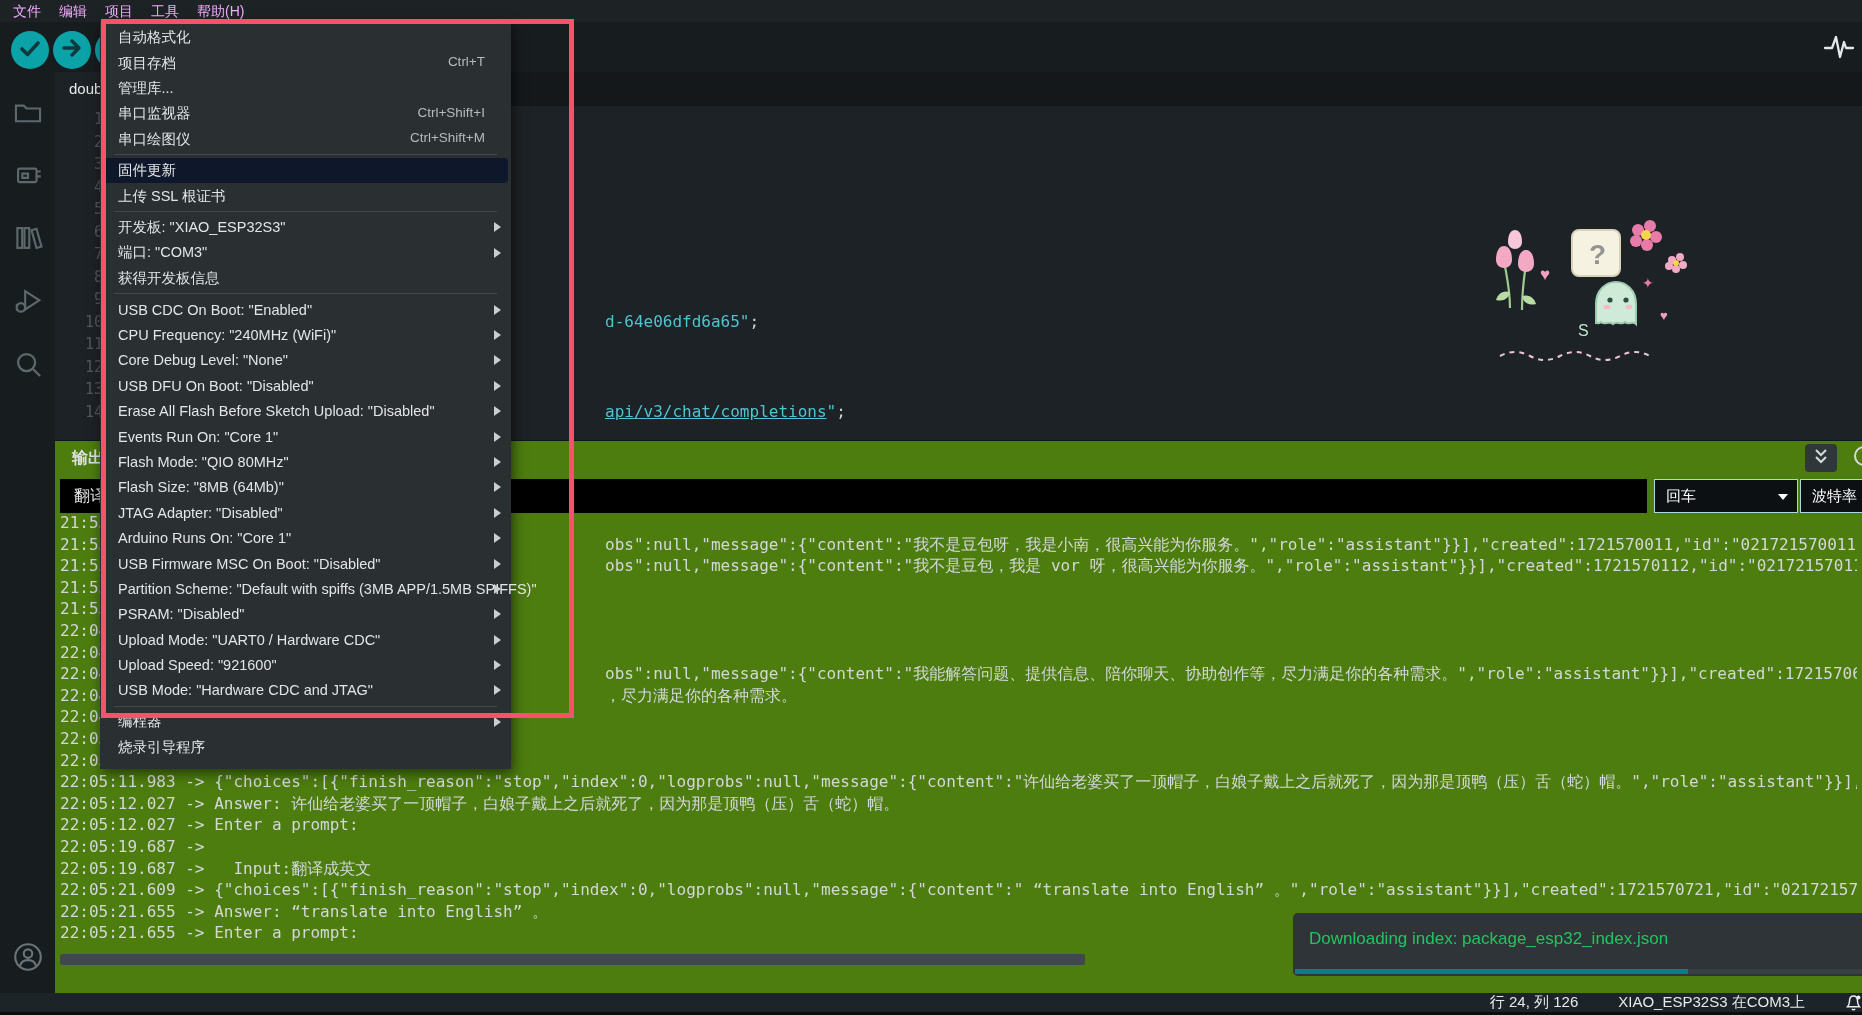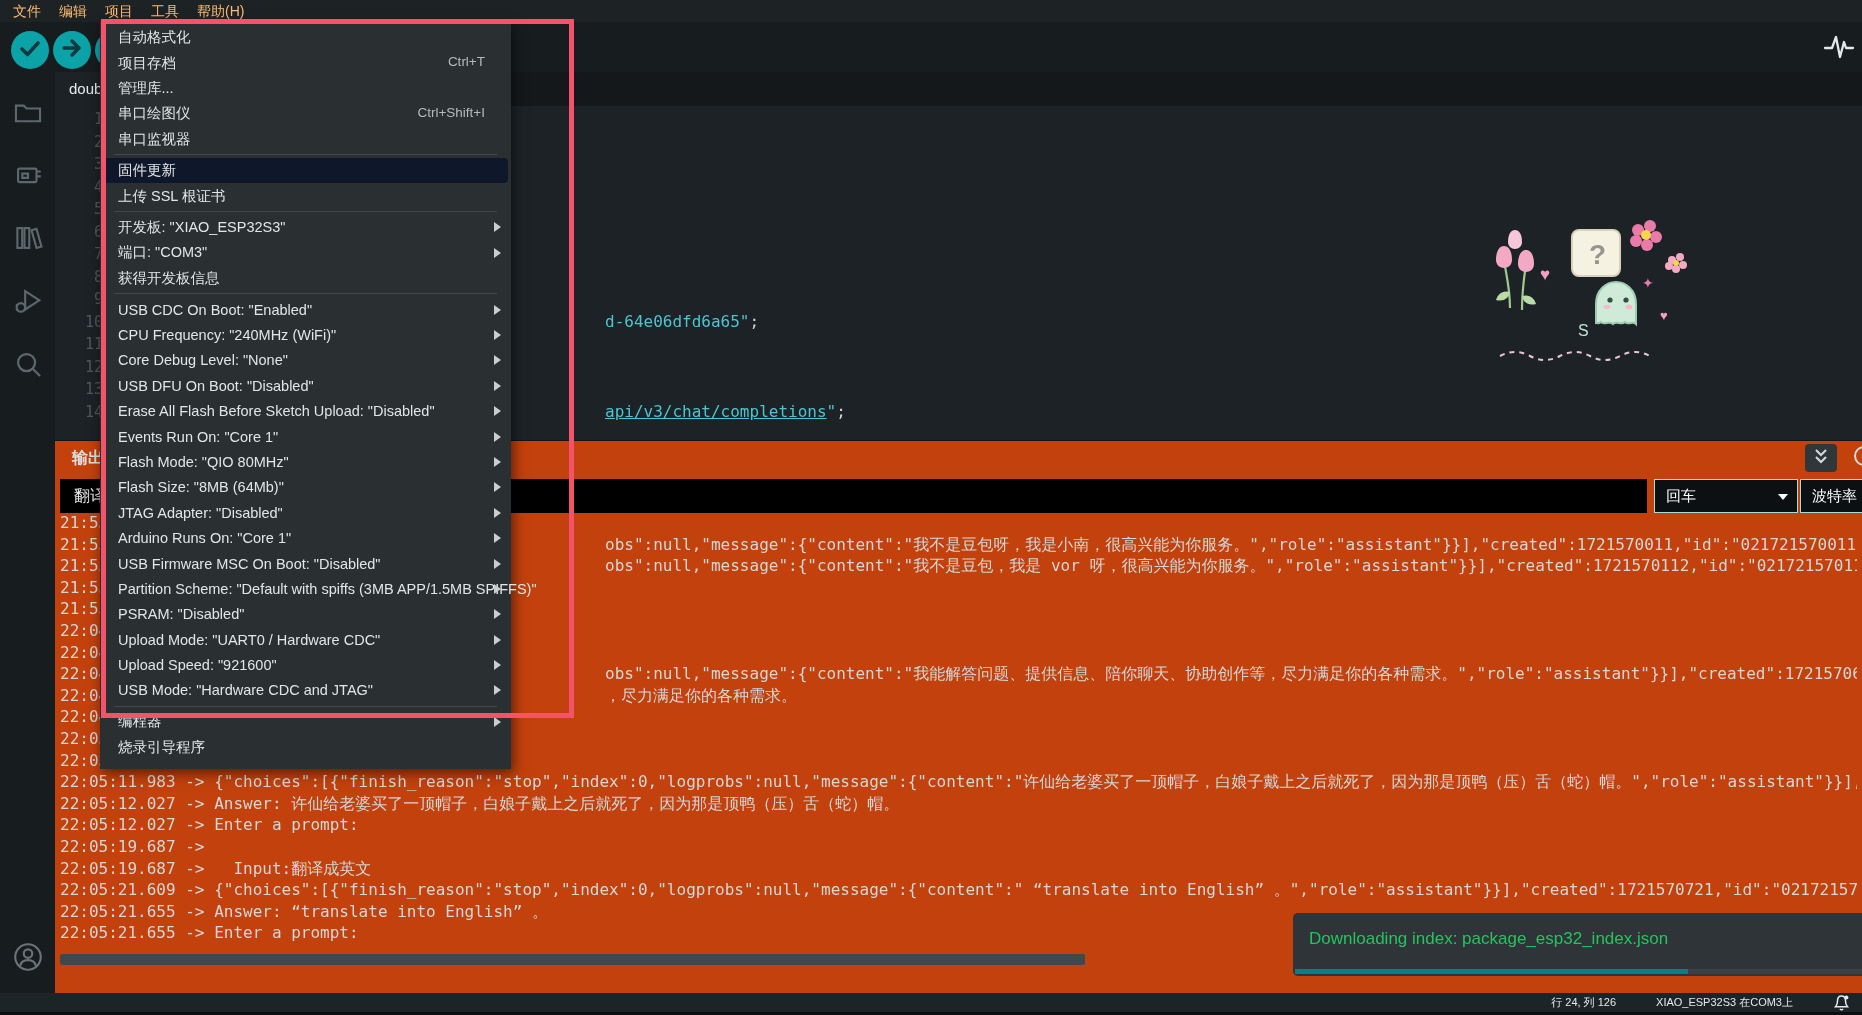--- a/index.html
+++ b/index.html
@@ -6,21 +6,21 @@
   body{
     width:1862px;height:1015px;position:relative;overflow:hidden;
     background:#1b2023;font-family:"Liberation Sans",sans-serif;
     -webkit-font-smoothing:antialiased;
   }
   .abs{position:absolute;}
   .mono{font-family:"DejaVu Sans Mono","Liberation Mono",monospace;}
 
   
   #menubar{left:0;top:0;width:1862px;height:22px;background:#1d2224;display:flex;align-items:center;padding-left:4px;z-index:10;}
-  .mb-item{color:#fdba74;font-size:14px;padding:0 9px;line-height:22px;cursor:default;text-align:right;}
+  .mb-item{color:#f0abfc;font-size:14px;padding:0 9px;line-height:22px;cursor:default;text-align:right;}
 
   
   #toolbar{left:0;top:22px;width:1862px;height:50px;background:#171c1f;}
   .circle-btn{position:absolute;top:9px;width:38px;height:38px;border-radius:50%;background:#0ba3a8;display:flex;align-items:center;justify-content:center;}
   #plotter-icon{position:absolute;left:1822px;top:10px;width:34px;height:30px;}
 
   
   #sidebar{left:0;top:72px;width:55px;height:921px;background:#171c1f;}
   .side-icon{position:absolute;left:11px;width:34px;height:34px;color:#5d686c;}
   .side-icon svg{width:34px;height:34px;}
@@ -30,21 +30,21 @@
   #tab-active{position:absolute;left:0;top:0;height:34px;min-width:175px;background:#1d2226;color:#e6e9e9;font-size:15px;line-height:34px;padding:0 14px;}
   #editor{left:55px;top:106px;width:1807px;height:334px;background:#1d2226;}
   #gutter{position:absolute;left:0;top:2px;width:48px;text-align:right;color:#4f595d;font-size:15px;line-height:22.5px;}
   .code-line{position:absolute;left:550px;font-size:16px;line-height:22.5px;white-space:pre;}
   .code-str{color:#4fc4cf;}
   .code-str.link{text-decoration:underline;}
   .code-plain{color:#d4d4d4;}
   #sticker{position:absolute;left:1425px;top:102px;}
 
   
-  #output{left:55px;top:440px;width:1807px;height:553px;background:#c2410c;border-top:1px solid #101517;}
+  #output{left:55px;top:440px;width:1807px;height:553px;background:#4d7c0f;border-top:1px solid #101517;}
   #output-label{position:absolute;left:17px;top:7px;color:#dde1e1;font-size:16px;font-weight:bold;}
   #collapse-btn{position:absolute;left:1750px;top:3px;width:32px;height:28px;background:#30373a;border-radius:4px;display:flex;align-items:center;justify-content:center;}
   #timestamp-btn{position:absolute;left:1793px;top:3px;width:32px;height:28px;display:flex;align-items:center;justify-content:center;}
   #serial-input{position:absolute;left:5px;top:38px;width:1559px;height:34px;background:#000;color:#e9e9e9;font-size:16px;line-height:34px;padding:0 14px;white-space:nowrap;overflow:hidden;}
   .dropdown{position:absolute;top:38px;height:34px;background:#0c1013;border:1px solid #a7dadb;box-sizing:border-box;color:#fff;font-size:15px;line-height:32px;padding:0 24px 0 11px;white-space:nowrap;overflow:hidden;}
   #dd-lineend{left:1599px;width:144px;}
   #dd-baud{left:1745px;width:150px;}
   .caret{position:absolute;right:9px;top:14px;width:0;height:0;border-left:5px solid transparent;border-right:5px solid transparent;border-top:6px solid #fff;}
   #log{position:absolute;left:5px;top:71px;width:1797px;height:438px;overflow:hidden;
        font-family:"DejaVu Sans Mono","Liberation Mono",monospace;font-size:16px;line-height:21.6px;color:#d3d7d8;white-space:pre;}
@@ -67,21 +67,21 @@
   #red-rect{left:101px;top:19px;width:473px;height:699px;border:5px solid #f5536b;box-sizing:border-box;z-index:60;pointer-events:none;}
 
   
   #toast{left:1293px;top:913px;width:600px;height:63px;background:#2e3437;border-radius:5px;z-index:40;}
   #toast-text{position:absolute;left:16px;top:16px;color:#22c55e;font-size:17px;}
   #toast-track{position:absolute;left:2px;right:2px;bottom:2px;height:5px;background:#3a4144;}
   #toast-bar{position:absolute;left:0;top:0;height:5px;width:66%;background:#0a7e82;}
 
   
   #statusbar{left:0;top:993px;width:1862px;height:22px;background:#1d2427;border-bottom:3px solid #0b0d0e;box-sizing:border-box;
-      display:flex;justify-content:flex-end;gap:40px;padding-right:12px;color:#e6e9e9;font-size:11px;z-index:10;}
+      display:flex;justify-content:flex-end;gap:40px;color:#e6e9e9;font-size:15px;z-index:10;}
   .sb-item{display:flex;align-items:center;gap:6px;}
 </style>
 </head>
 <body>
 
 <div id="menubar" class="abs">
     <div class="mb-item">文件</div>
     <div class="mb-item">编辑</div>
     <div class="mb-item">项目</div>
     <div class="mb-item">工具</div>
@@ -250,25 +250,25 @@
       <span class="sc">Ctrl+T</span>
     </div>
     <div class="menu-item">
       <span class="lbl">项目存档</span>
     </div>
     <div class="menu-item">
       <span class="lbl">管理库...</span>
       <span class="sc">Ctrl+Shift+I</span>
     </div>
     <div class="menu-item">
-      <span class="lbl">串口绘图仪</span>
-    </div>
-    <div class="menu-item">
       <span class="lbl">串口监视器</span>
       <span class="sc">Ctrl+Shift+M</span>
+    </div>
+    <div class="menu-item">
+      <span class="lbl">串口绘图仪</span>
     </div>
     <div class="menu-sep"></div>
     <div class="menu-item hl">
       <span class="lbl">固件更新</span>
     </div>
     <div class="menu-item">
       <span class="lbl">上传 SSL 根证书</span>
     </div>
     <div class="menu-sep"></div>
     <div class="menu-item has-sub">

